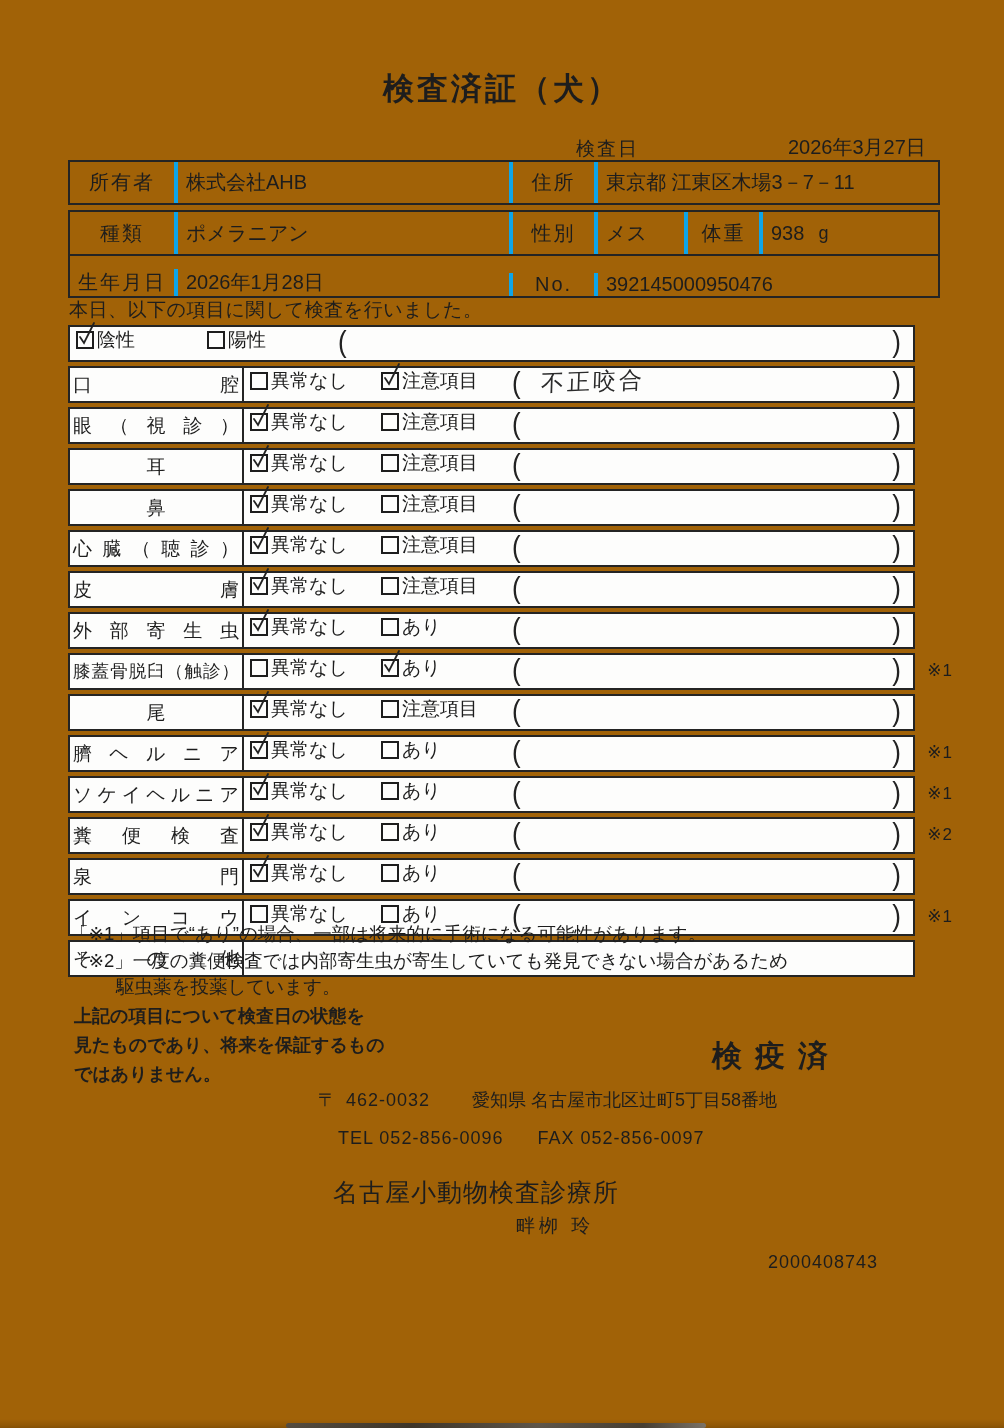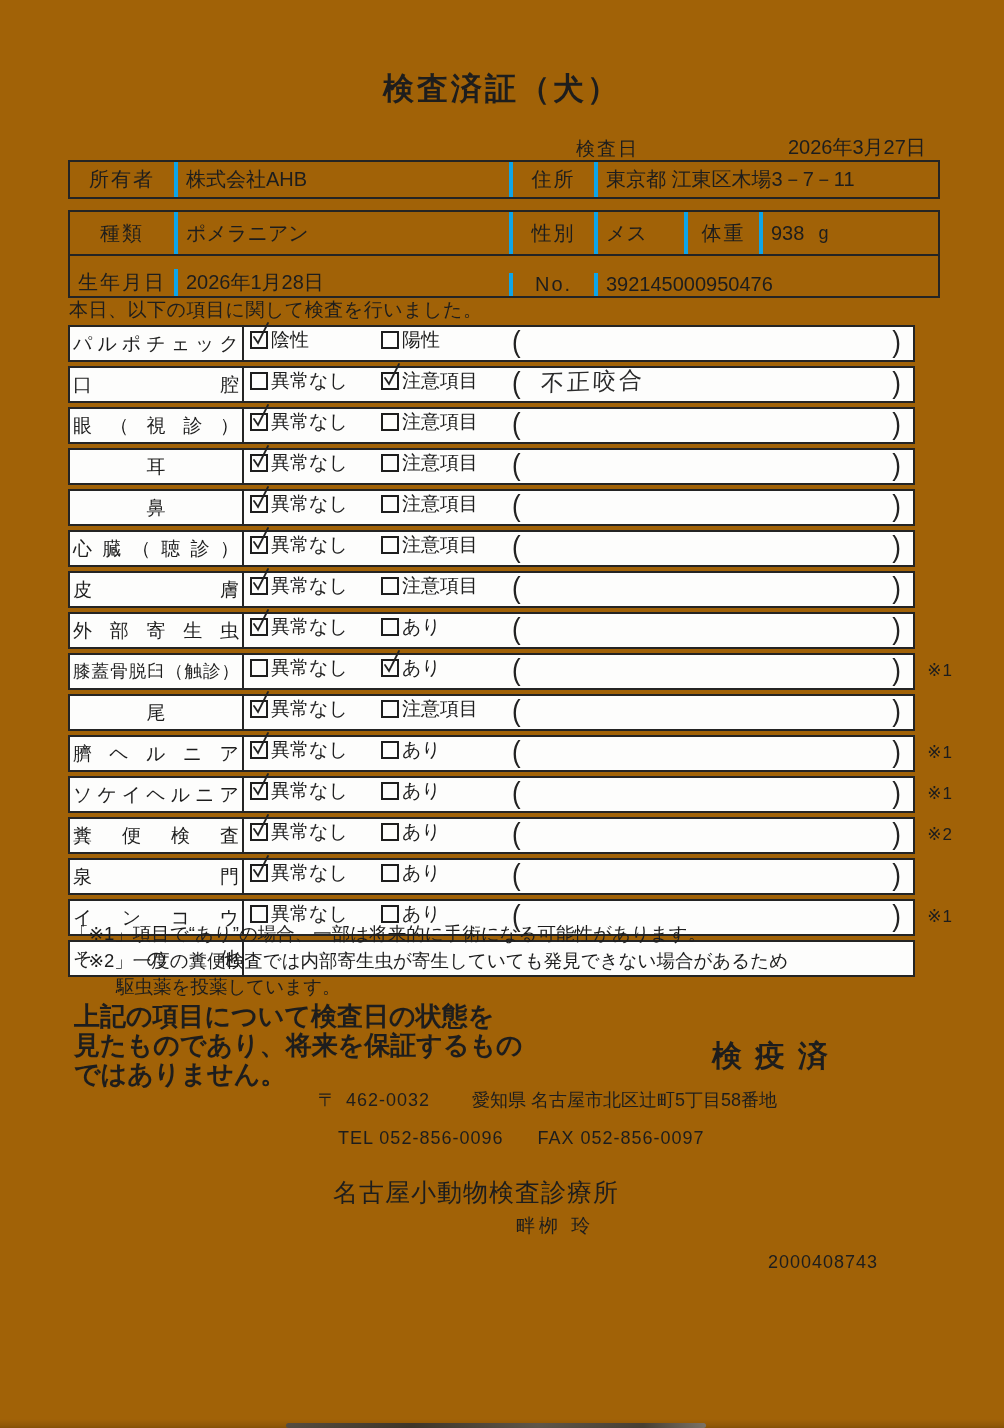--- a/index.html
+++ b/index.html
@@ -11,21 +11,21 @@
   .abs{position:absolute;}
   .title{top:68px; left:0; width:100%; text-align:center;
     font-size:31px; font-weight:700; letter-spacing:3px;}
   .exam-label{top:136px; left:576px; font-size:19px; letter-spacing:2px;}
   .exam-date{top:134px; left:788px; font-size:20px;}
 
   
   .tbl{left:68px; width:872px; border:2px solid #242424; box-sizing:border-box;}
   .t1{top:160px;}
   .t2{top:210px;}
-  .trow{display:flex; height:35px; box-sizing:border-box;}
+  .trow{display:flex; height:41px; box-sizing:border-box;}
   .t2 .trow{height:42px;}
   .t2 .trow + .trow{border-top:2px solid #242424;align-items:flex-end;}
   .tcell{box-sizing:border-box; display:flex; align-items:center;
     font-size:20px; padding:0 8px; white-space:nowrap; overflow:hidden;}
   .tcell + .tcell{border-left:4px solid #0ea5e9;}
   .lab{justify-content:center; letter-spacing:2px; padding:0 2px;}
   .w104{width:104px;} .w335{width:335px;} .w85{width:85px;} .w90{width:90px;} .w75{width:75px;}
   .grow{flex:1;}
   .wval{justify-content:flex-start; padding-right:16px;}
   .wunit{margin-left:14px; font-size:18px;}
@@ -49,21 +49,21 @@
   .cb svg{position:absolute; left:-4px; top:-13px; overflow:visible;}
   .paren{font-size:26px; font-weight:400; color:#222; transform:scaleY(1.1);
     line-height:30px;}
   .paren.close{margin-left:auto; margin-right:12px;}
   .hand{margin-left:20px; font-size:23px; color:#2b2b2b; letter-spacing:3px;
     transform:rotate(-2deg) skewX(-4deg); transform-origin:left center; font-weight:400;}
   .marker{position:absolute; right:-40px; top:5px; font-size:17px; letter-spacing:1px;}
 
   .notes{top:921px; left:70px; font-size:18.5px; line-height:26.5px; white-space:nowrap;}
   .notes .ind{padding-left:46px;}
-  .statement{top:1002px; left:74px; font-size:26px; font-weight:700;
+  .statement{top:1002px; left:74px; font-size:18px; font-weight:700;
     line-height:29px; white-space:nowrap;}
   .stamp{top:1036px; left:712px; font-size:30px; font-weight:600; letter-spacing:13px;
     white-space:nowrap;}
   .postal{top:1088px; left:318px; font-size:18px; white-space:nowrap;}
   .postal .code{margin-left:10px; margin-right:42px; letter-spacing:1px;}
   .telline{top:1128px; left:338px; font-size:18px; letter-spacing:1px; white-space:nowrap;}
   .telline .fax{margin-left:28px;}
   .clinic-name{top:1176px; left:333px; font-size:25px; letter-spacing:1px;}
   .vet-name{top:1213px; left:476px; font-size:19px; letter-spacing:4px;padding-left:40px;}
   .serial{top:1252px; left:768px; font-size:18px; letter-spacing:1px;}
@@ -110,21 +110,20 @@
       <div class="tcell w335">2026年1月28日</div>
       <div class="tcell lab w85">No.</div>
       <div class="tcell grow">392145000950476</div>
     </div>
   </div>
 
   <div class="abs intro">本日、以下の項目に関して検査を行いました。</div>
 
   <div class="abs checklist">
       <div class="cl-row">
-        <div class="cl-label">パルポチェック</div>
         <div class="cl-content">
           <span class="opt">
             <span class="cb">
               <svg width="24" height="28" viewBox="0 0 24 28">
                 <path d="M6 17 L10 23 L20 3" fill="none" stroke="#222" stroke-width="1.8" stroke-linecap="round"></path>
               </svg>
             </span>
             <span>陰性</span>
           </span>
           <span class="opt">

